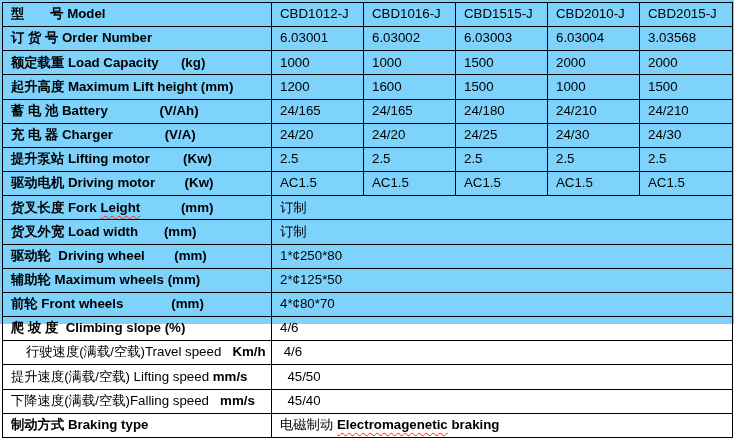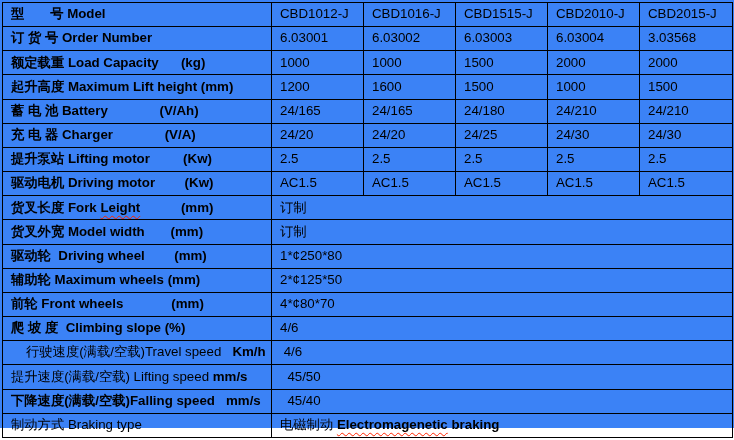--- a/index.html
+++ b/index.html
@@ -3,23 +3,23 @@
 <meta charset="utf-8">
 <style>
   * { box-sizing: border-box; margin: 0; padding: 0; }
   html, body {
     width: 734px; height: 440px;
     background: #ffffff;
     font-family: "Liberation Sans", sans-serif;
     overflow: hidden;
   }
   .page {
-    width: 734px; height: 428px;
+    width: 734px; height: 324px;
     padding: 2px 2px 2px 2px;
-    background: #3b82f6;
+    background: #7dd3fc;
   }
   table.spec {
     border-collapse: collapse;
     table-layout: fixed;
     width: 730px;
     height: 436px;
   }
   table.spec td {
     border: 1.5px solid #000000;
     padding: 0 4px 0 8px;
@@ -116,21 +116,21 @@
           <td class="val-cell">AC1.5</td>
           <td class="val-cell">AC1.5</td>
           <td class="val-cell">AC1.5</td>
           <td class="val-cell">AC1.5</td>
         </tr>
         <tr>
           <td class="label-cell"><span style="font-weight: 700;">货叉长度 Fork </span><span class="wavy" style="font-weight: 700;">Leight</span><span style="font-weight: 700;">           (mm)</span></td>
           <td class="val-cell" colspan="5">订制</td>
         </tr>
         <tr>
-          <td class="label-cell"><span style="font-weight: 700;">货叉外宽 Model width       (mm)</span></td>
+          <td class="label-cell"><span style="font-weight: 700;">货叉外宽 Load width       (mm)</span></td>
           <td class="val-cell" colspan="5">订制</td>
         </tr>
         <tr>
           <td class="label-cell"><span style="font-weight: 700;">驱动轮  Driving wheel        (mm)</span></td>
           <td class="val-cell" colspan="5">1*¢250*80</td>
         </tr>
         <tr>
           <td class="label-cell"><span style="font-weight: 700;">辅助轮 Maximum wheels (mm)</span></td>
           <td class="val-cell" colspan="5">2*¢125*50</td>
         </tr>
@@ -144,22 +144,22 @@
         </tr>
         <tr>
           <td class="label-cell"><span style="font-weight: 400; margin-left: 15px;">行驶速度(满载/空载)Travel speed   </span><span style="font-weight: 700;">Km/h</span></td>
           <td class="val-cell" colspan="5"> 4/6</td>
         </tr>
         <tr>
           <td class="label-cell"><span style="font-weight: 400;">提升速度(满载/空载) Lifting speed </span><span style="font-weight: 700;">mm/s</span></td>
           <td class="val-cell" colspan="5">  45/50</td>
         </tr>
         <tr>
-          <td class="label-cell"><span style="font-weight: 700;">下降速度(满载/空载)Falling speed   </span><span style="font-weight: 700;">mm/s</span></td>
+          <td class="label-cell"><span style="font-weight: 400;">下降速度(满载/空载)Falling speed   </span><span style="font-weight: 700;">mm/s</span></td>
           <td class="val-cell" colspan="5">  45/40</td>
         </tr>
         <tr>
-          <td class="label-cell"><span style="font-weight: 400;">制动方式 Braking type</span></td>
+          <td class="label-cell"><span style="font-weight: 700;">制动方式 Braking type</span></td>
           <td class="val-cell" colspan="5"><span style="font-weight: 400;">电磁制动 </span><span class="wavy" style="font-weight: 700;">Electromagenetic</span><span style="font-weight: 700;"> braking</span></td>
         </tr>
       </tbody>
   </table>
 </div>
 
 </body></html>

